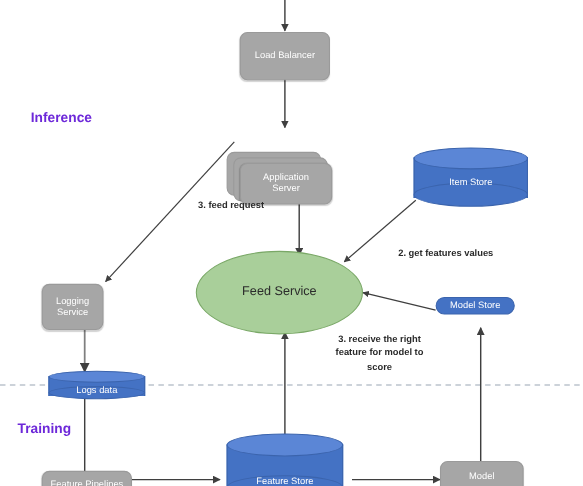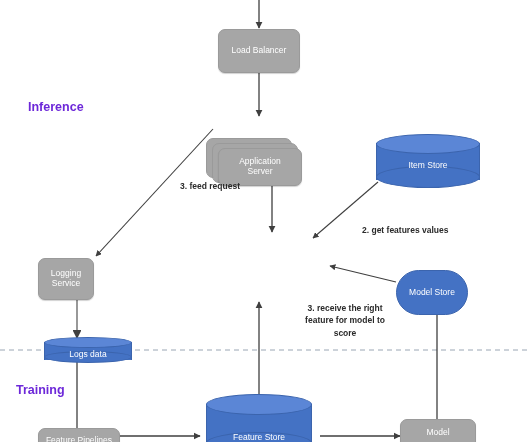--- a/index.html
+++ b/index.html
@@ -176,34 +176,37 @@
     </div>
   </div>
 
   <div class="cyl" style="left:376px; top:134px; width:104px; height:55px;">
     <div class="cyl-body" style="top:9px; height:37px;"></div>
     <div class="cyl-bottom" style="top:32px; height:22px;"></div>
     <div class="cyl-top" style="top:0px; height:20px;"></div>
     <div class="cyl-label" style="top:26px;">Item Store</div>
   </div>
 
+  <div class="node green-ellipse" style="left:178px; top:228px; width:152px; height:76px;">
+    <span>Feed Service</span>
+  </div>
 
   <div class="node gray-box" style="left:38px; top:258px; width:56px; height:42px; flex-direction:column;">
     <span>Logging</span>
     <span>Service</span>
   </div>
 
   <div class="cyl" style="left:44px; top:337px; width:88px; height:28px;">
     <div class="cyl-body" style="top:5px; height:18px;"></div>
     <div class="cyl-bottom" style="top:14px; height:12px;"></div>
     <div class="cyl-top" style="top:0px; height:11px;"></div>
     <div class="cyl-label" style="top:12px;">Logs data</div>
   </div>
 
-  <div class="node blue-pill" style="left:396px; top:270px; width:72px; height:45px;">
+  <div class="node blue-pill" style="left:396px; top:270px; width:72px; height:16px;">
     <span>Model Store</span>
   </div>
 
   <div class="node gray-box" style="left:38px; top:428px; width:82px; height:40px;">
     <span style="margin-top:-14px;">Feature Pipelines</span>
   </div>
 
   <div class="cyl" style="left:206px; top:394px; width:106px; height:60px;">
     <div class="cyl-body" style="top:10px; height:44px;"></div>
     <div class="cyl-bottom" style="top:38px; height:22px;"></div>

